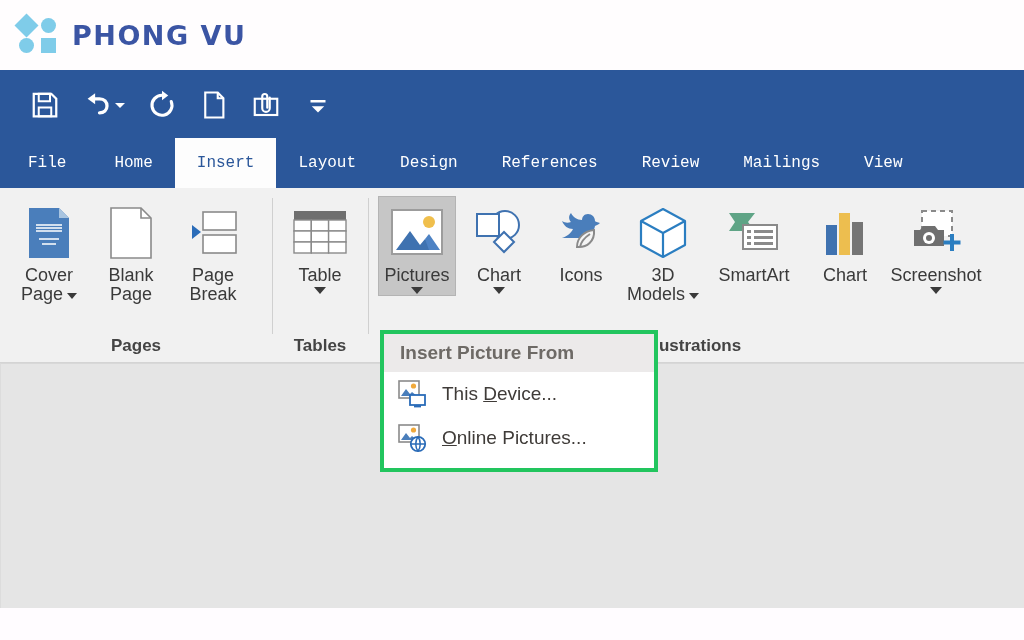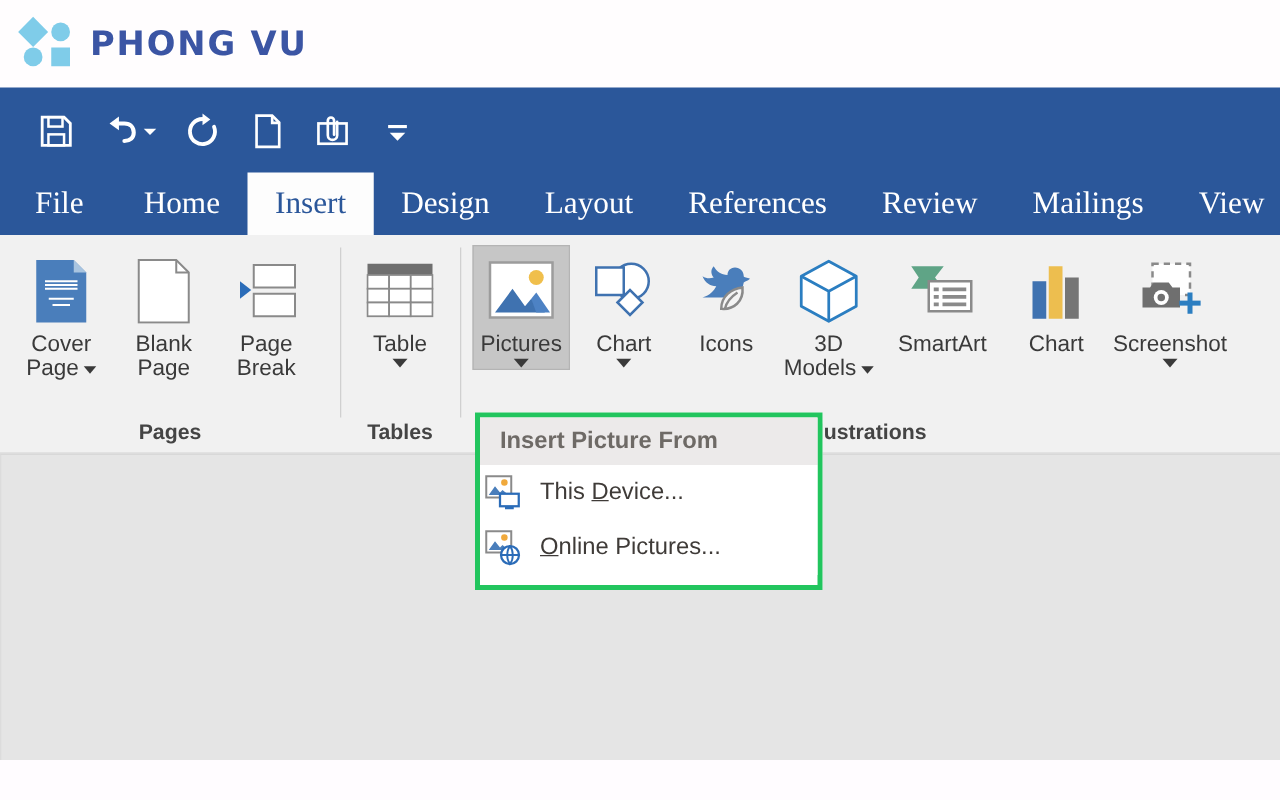--- a/index.html
+++ b/index.html
@@ -46,22 +46,22 @@
     width: 0; height: 0; border-left: 5px solid transparent; border-right: 5px solid transparent;
     border-top: 5px solid #ffffff;
   }
 
   .tabs {
     position: absolute; left: 0; top: 68px; width: 1024px; height: 50px;
     display: flex; align-items: stretch;
   }
   .tab {
     display: flex; align-items: center; justify-content: center;
-    color: #ffffff; font-size: 25px; padding: 0 22px; height: 50px; white-space: nowrap;
-    font-family: Liberation Serif, serif;
+    color: #ffffff; font-size: 16px; padding: 0 22px; height: 50px; white-space: nowrap;
+    font-family: Liberation Mono, monospace;
   }
   .tab.active { background: #fdfdfd; color: #2b579a; }
   .tab-file { padding: 0 26px 0 28px; }
 
   
   .ribbon-body {
     position: absolute; left: 0; top: 188px; width: 1024px; height: 175px;
     background: #f1f1f1; border-bottom: 1px solid #d4d4d4;
   }
   .groups { position: relative; display: flex; height: 100%; align-items: flex-start; }
@@ -107,21 +107,21 @@
   
   .dropdown {
     position: absolute; left: 380px; top: 330px; width: 278px; height: 142px;
     border: 4px solid #22c55e; background: #ffffff; z-index: 40;
   }
   .dd-header {
     height: 38px; background: #eceaea; display: flex; align-items: center; padding-left: 16px;
     font-size: 19px; font-weight: bold; color: #6e6a66;
   }
   .dd-item {
-    height: 44px; display: flex; align-items: center; gap: 14px; padding-left: 4px;
+    height: 44px; display: flex; align-items: center; gap: 14px; padding-left: 14px;
     background: #ffffff; cursor: default;
   }
   .dd-item-icon { width: 30px; height: 30px; flex: 0 0 30px; }
   .dd-item-label { font-size: 19px; color: #3f3b38; white-space: nowrap; }
   .dd-item-label u { text-decoration: underline; }
 </style>
 </head>
 <body>
 
 <div class="app">
@@ -178,22 +178,22 @@
           <rect x="6" y="8" width="12" height="2" fill="#ffffff"></rect>
           <path d="M7 13h10l-5 5z" fill="#ffffff"></path>
         </svg>
       </span>
     </div>
 
     <div class="tabs">
       <div class="tab tab-file">File</div>
       <div class="tab">Home</div>
       <div class="tab active">Insert</div>
+      <div class="tab">Layout</div>
       <div class="tab">Design</div>
-      <div class="tab">Layout</div>
       <div class="tab">References</div>
       <div class="tab">Review</div>
       <div class="tab">Mailings</div>
       <div class="tab">View</div>
     </div>
   </div>
 
   <div class="ribbon-body">
     <div class="groups">
 

